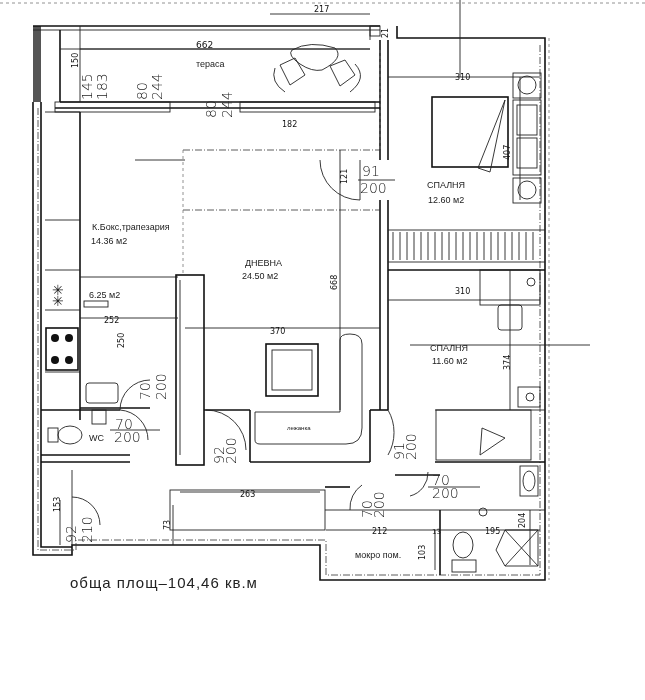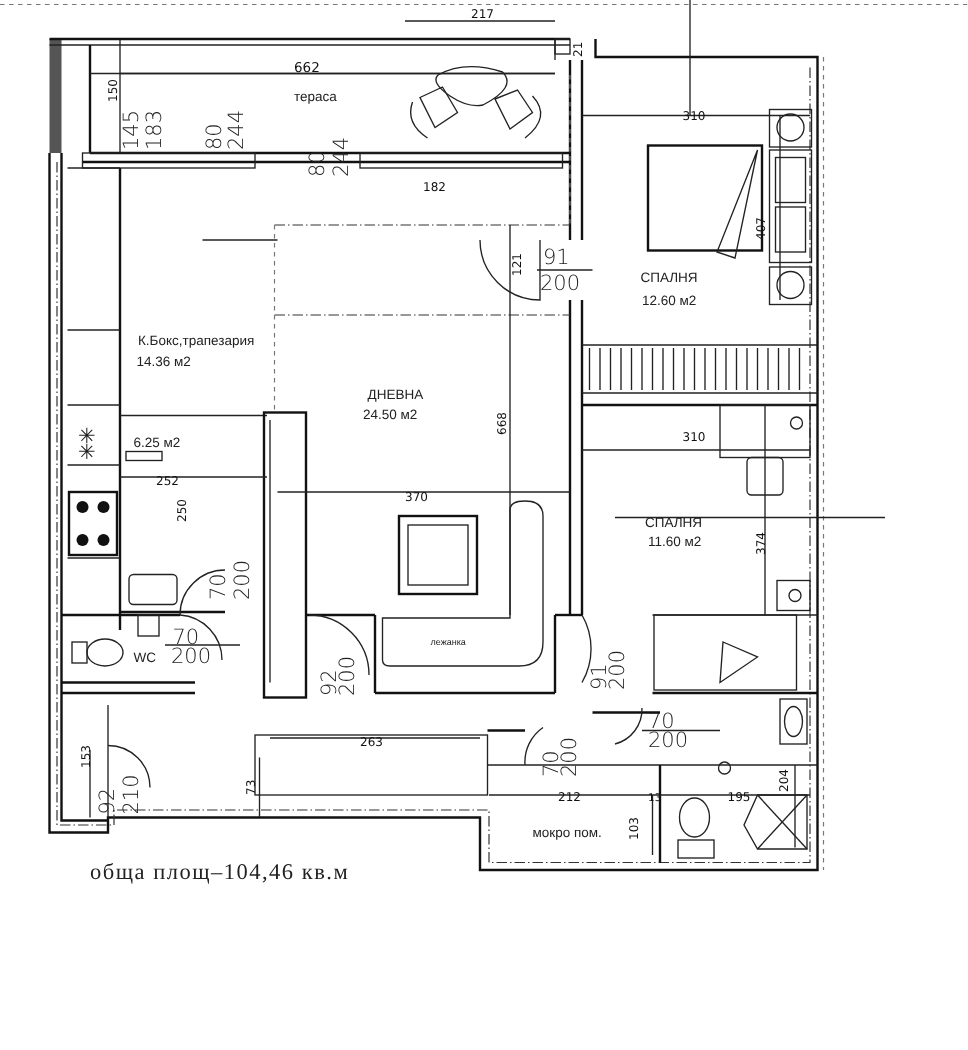--- a/index.html
+++ b/index.html
@@ -5,21 +5,21 @@
   html,body{margin:0;padding:0;background:#fff;}
   body{width:645px;height:700px;position:relative;overflow:hidden;font-family:"Liberation Sans",sans-serif;}
   svg{position:absolute;left:0;top:0;}
   .lbl{font-family:"Liberation Sans",sans-serif;fill:#222;}
   .dim{font-family:"DejaVu Sans",sans-serif;fill:#111;}
   .big{font-family:"DejaVu Sans",sans-serif;fill:#222;font-weight:300;}
   .w{stroke:#111;fill:none;stroke-width:1.6;}
   .t{stroke:#222;fill:none;stroke-width:0.9;}
   .dd{stroke:#333;fill:none;stroke-width:0.8;stroke-dasharray:7 2 1 2;}
   .ds{stroke:#777;fill:none;stroke-width:0.8;stroke-dasharray:3 3;}
-  .total{position:absolute;left:60px;top:574px;font-family:Liberation Serif, serif;font-size:15px;color:#222;letter-spacing:1px;}
+  .total{position:absolute;left:70px;top:574px;font-family:Liberation Sans, sans-serif;font-size:15px;color:#222;letter-spacing:1px;}
 </style>
 </head>
 <body>
 
 <svg width="645" height="700" viewBox="0 0 645 700">
 
   <line x1="0" y1="3" x2="645" y2="3" class="ds"></line>
 
   <g>
     <rect x="33" y="26" width="8" height="76" fill="#555"></rect>

